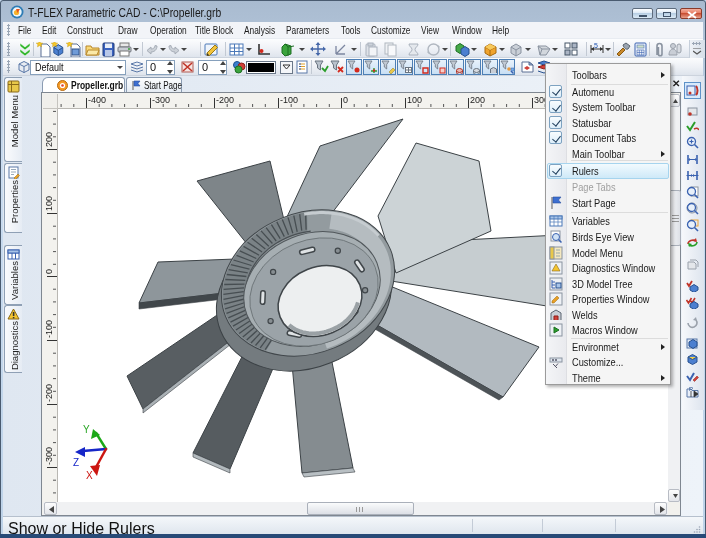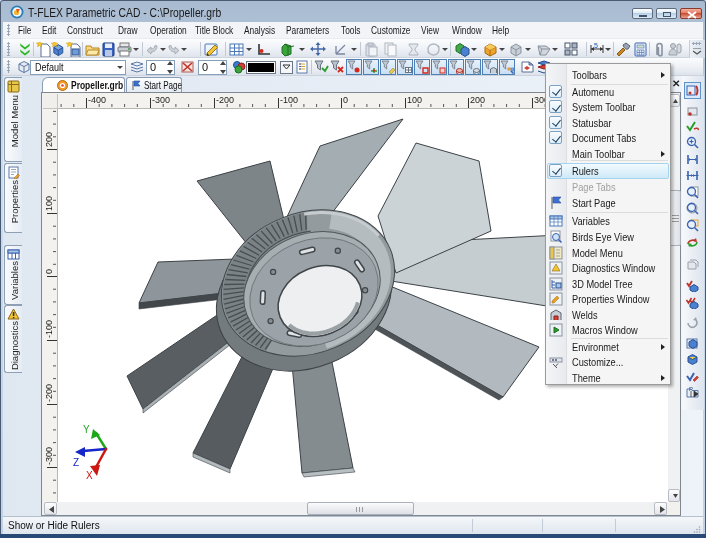--- a/index.html
+++ b/index.html
@@ -26,21 +26,21 @@
 #cframe{position:absolute;left:38px;top:16px;width:640px;height:424px;border:1px solid #7f8791;background:#f2f1ed}
 #hruler{position:absolute;left:16px;top:1px;width:610px;height:15px;background:#f3f2ee;border-bottom:1px solid #b9b7b2}
 #vruler{position:absolute;left:1px;top:16px;width:15px;height:393px;background:#f3f2ee;border-right:1px solid #b9b7b2}
 #corner{position:absolute;left:1px;top:1px;width:15px;height:15px;background:#f0efeb;border-right:1px solid #c5c3be;border-bottom:1px solid #c5c3be}
 #canvas{position:absolute;left:16px;top:16px;width:610px;height:393px;background:#fff}
 #vsb{position:absolute;left:626px;top:1px;width:12px;height:408px;background:#f0f1f3}
 #hsb{position:absolute;left:1px;top:409px;width:625px;height:13px;background:#f0f1f3}
 .sbtn{position:absolute;background:linear-gradient(180deg,#fdfdfd,#e3e5ea);border:1px solid #b8bcc4;border-radius:2px}
 .sthumb{position:absolute;background:linear-gradient(90deg,#fafbfc,#dde0e6);border:1px solid #aab0ba;border-radius:2px}
 #righttb{position:absolute;left:679px;top:-13px;width:22px;height:334px}
-#statusbar{position:absolute;left:3px;top:516px;width:700px;height:18px;background:linear-gradient(180deg,#f4f7fa 0,#dfe6ee 100%);border-top:1px solid #b6c0cd;font-size:10px;color:#111}
+#statusbar{position:absolute;left:3px;top:516px;width:700px;height:18px;background:linear-gradient(180deg,#f4f7fa 0,#dfe6ee 100%);border-top:1px solid #b6c0cd;font-size:16px;color:#111}
 #ctxmenu{position:absolute;left:545px;top:63px;width:126px;height:322px;background:#f5f5f5;border:1px solid #9b9b9b;box-shadow:2px 2px 3px rgba(0,0,0,.3);font-size:11px;color:#1a1a1a;z-index:50}
 #ctxgutter{position:absolute;left:0;top:0;width:21px;height:100%;background:linear-gradient(90deg,#f4f5f7,#e9eaee);border-right:1px solid #dddee2}
 .mi{position:absolute;left:26px;transform:scaleX(.84);transform-origin:left center;white-space:nowrap}
 .mi.gray{color:#9f9f9f}
 .marrow{position:absolute;left:115px;width:0;height:0;border-top:3.5px solid transparent;border-bottom:3.5px solid transparent;border-left:4px solid #222}
 .msep{position:absolute;left:25px;width:97px;height:1px;background:#dcdcdc}
 .mcheck{position:absolute;left:3px;width:13px;height:13px;border:1px solid #7da2c1;border-radius:2px;background:linear-gradient(180deg,#f8fcfe,#ddeefa)}
 .mcheck:after{content:"";position:absolute;left:3.5px;top:1.5px;width:4px;height:7px;border:solid #1d3c5a;border-width:0 1.6px 1.6px 0;transform:rotate(38deg)}
 #hl-rulers{position:absolute;left:1px;top:99px;width:122px;height:16px;border:1px solid #a6d4ee;border-radius:2px;background:linear-gradient(180deg,#f2fafe,#cfe9f8)}
 .micon{position:absolute;left:3px;width:14px;height:14px}

